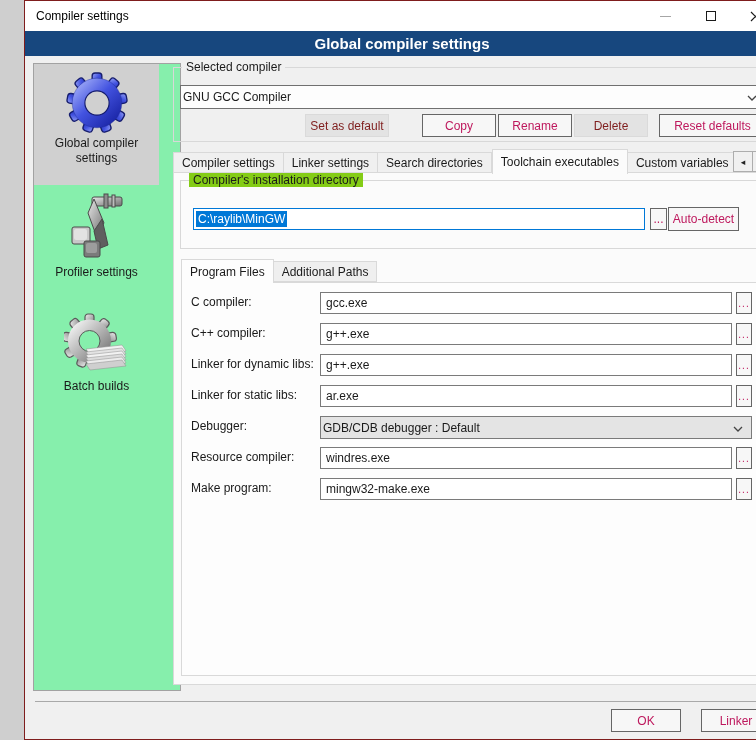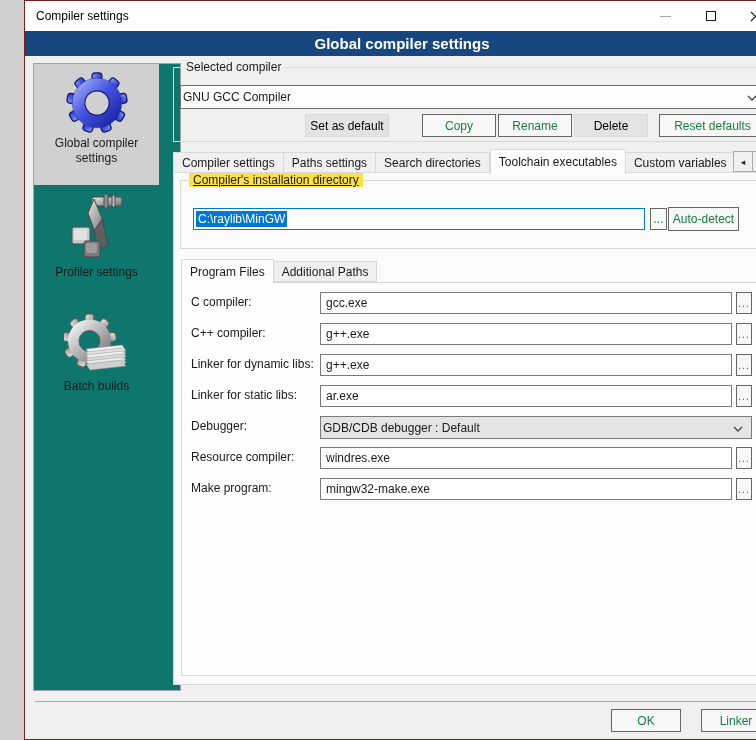--- a/index.html
+++ b/index.html
@@ -14,44 +14,44 @@
   .btn-min  { left:618px; } .btn-max { left:663px; } .btn-close { left:708px; }
   .min-glyph { width:11px; height:1px; background:#a6a6a6; display:block; }
   .max-glyph { width:10px; height:10px; border:1px solid #1a1a1a; display:block; }
 
   
   .banner { position:absolute; left:0; top:30px; width:100%; height:25px; background:#17477e;
             color:#fff; font-weight:bold; font-size:15px; text-align:center; line-height:25px; }
 
   
   .sidebar { position:absolute; left:8px; top:62px; width:148px; height:628px;
-             background:#0f766e; border:1px solid #a2a2a2; }
+             background:#86efac; border:1px solid #a2a2a2; }
   .side-item { width:125px; text-align:center; }
   .side-item.selected { background:#d0d0d0; }
   .side-item .icon-wrap { display:flex; justify-content:center; align-items:center; }
   .side-label { font-size:12px; line-height:15px; color:#1a1a1a; }
   .item-global { padding-top:6px; height:121px; }
   .item-profiler { padding-top:8px; height:112px; }
   .item-batch { margin-top:16px; height:104px; }
 
   
   .groupbox { position:absolute; border:1px solid #d8d8d8; }
   .group-label { position:absolute; top:-8px; left:8px; padding:0 4px; font-size:12px; }
   .g-compiler { left:148px; top:66px; width:600px; height:75px; }
   .g-compiler .group-label { background:#f0f0f0; }
 
   .combo { position:absolute; height:24px; background:#fdfdfd; border:1px solid #707070;
            display:flex; align-items:center; padding-left:2px; }
   .combo .chev { position:absolute; right:8px; top:9px; }
   .combo.gray { background:#e4e4e4; border-color:#7a7a7a; }
   .c-main { left:6px; top:17px; width:586px; }
 
-  .btn { background:#f7f7f7; border:1px solid #666; color:#15803d; font-size:12px;
+  .btn { background:#f7f7f7; border:1px solid #666; color:#be185d; font-size:12px;
          display:flex; align-items:center; justify-content:center; cursor:default; }
-  .btn.disabled { background:#e3e3e3; border-color:#dadada; color:#000000;text-align:right; }
+  .btn.disabled { background:#e3e3e3; border-color:#dadada; color:#7f1d1d;text-align:right; }
   .row-btn { position:absolute; top:46px; height:23px; }
   .b-setdefault { left:131px; width:84px; }
   .b-copy { left:248px; width:74px; }
   .b-rename { left:324px; width:74px; }
   .b-delete { left:400px; width:74px; }
   .b-reset { left:485px; width:107px; }
 
   
   .tabstrip { position:absolute; left:148px; top:149px; height:23px; display:flex; align-items:flex-end; }
   .tab { height:21px; line-height:20px; padding:0 8px; background:#f0f0f0;
@@ -64,21 +64,21 @@
   .arrow-btn { width:20px; height:21px; background:#f0f0f0; border:1px solid #adadad;
                font-size:9px; display:flex; align-items:center; justify-content:center; color:#222; }
   .arrow-btn + .arrow-btn { border-left:none; }
 
   
   .panel { position:absolute; left:148px; top:171px; width:600px; height:513px;
            background:#fbfbfb; border:1px solid #d9d9d9; z-index:1; }
 
   
   .g-install { left:6px; top:7px; width:578px; height:69px; }
-  .g-install .group-label { background:#fde047;text-decoration:underline; }
+  .g-install .group-label { background:#84cc16; }
   .path-field { position:absolute; left:12px; top:27px; width:452px; height:22px;
                 background:#fff; border:1px solid #0078d7; display:flex; align-items:center; padding-left:2px; }
   .path-sel { background:#0078d7; color:#fff; padding:1px 2px; white-space:nowrap; }
   .b-browse-main { position:absolute; left:469px; top:27px; width:17px; height:22px; }
   .b-autodetect { position:absolute; left:487px; top:26px; width:71px; height:24px; }
   .note { position:absolute; left:4px; top:51px; width:570px; color:#a0111f;
           white-space:nowrap; overflow:hidden; }
 
   
   .subtabs { position:absolute; left:7px; top:87px; height:22px; display:flex; align-items:flex-end; }
@@ -228,21 +228,21 @@
     </div>
     <div class="btn disabled row-btn b-setdefault">Set as default</div>
     <div class="btn row-btn b-copy">Copy</div>
     <div class="btn row-btn b-rename">Rename</div>
     <div class="btn disabled row-btn b-delete">Delete</div>
     <div class="btn row-btn b-reset">Reset defaults</div>
   </div>
 
   <div class="tabstrip">
     <span class="tab">Compiler settings</span>
-    <span class="tab">Paths settings</span>
+    <span class="tab">Linker settings</span>
     <span class="tab">Search directories</span>
     <span class="tab active">Toolchain executables</span>
     <span class="tab">Custom variables</span>
     <span class="tab clip">Build options</span>
   </div>
   <div class="tab-arrows">
     <div class="arrow-btn">◂</div>
     <div class="arrow-btn">▸</div>
   </div>
 

